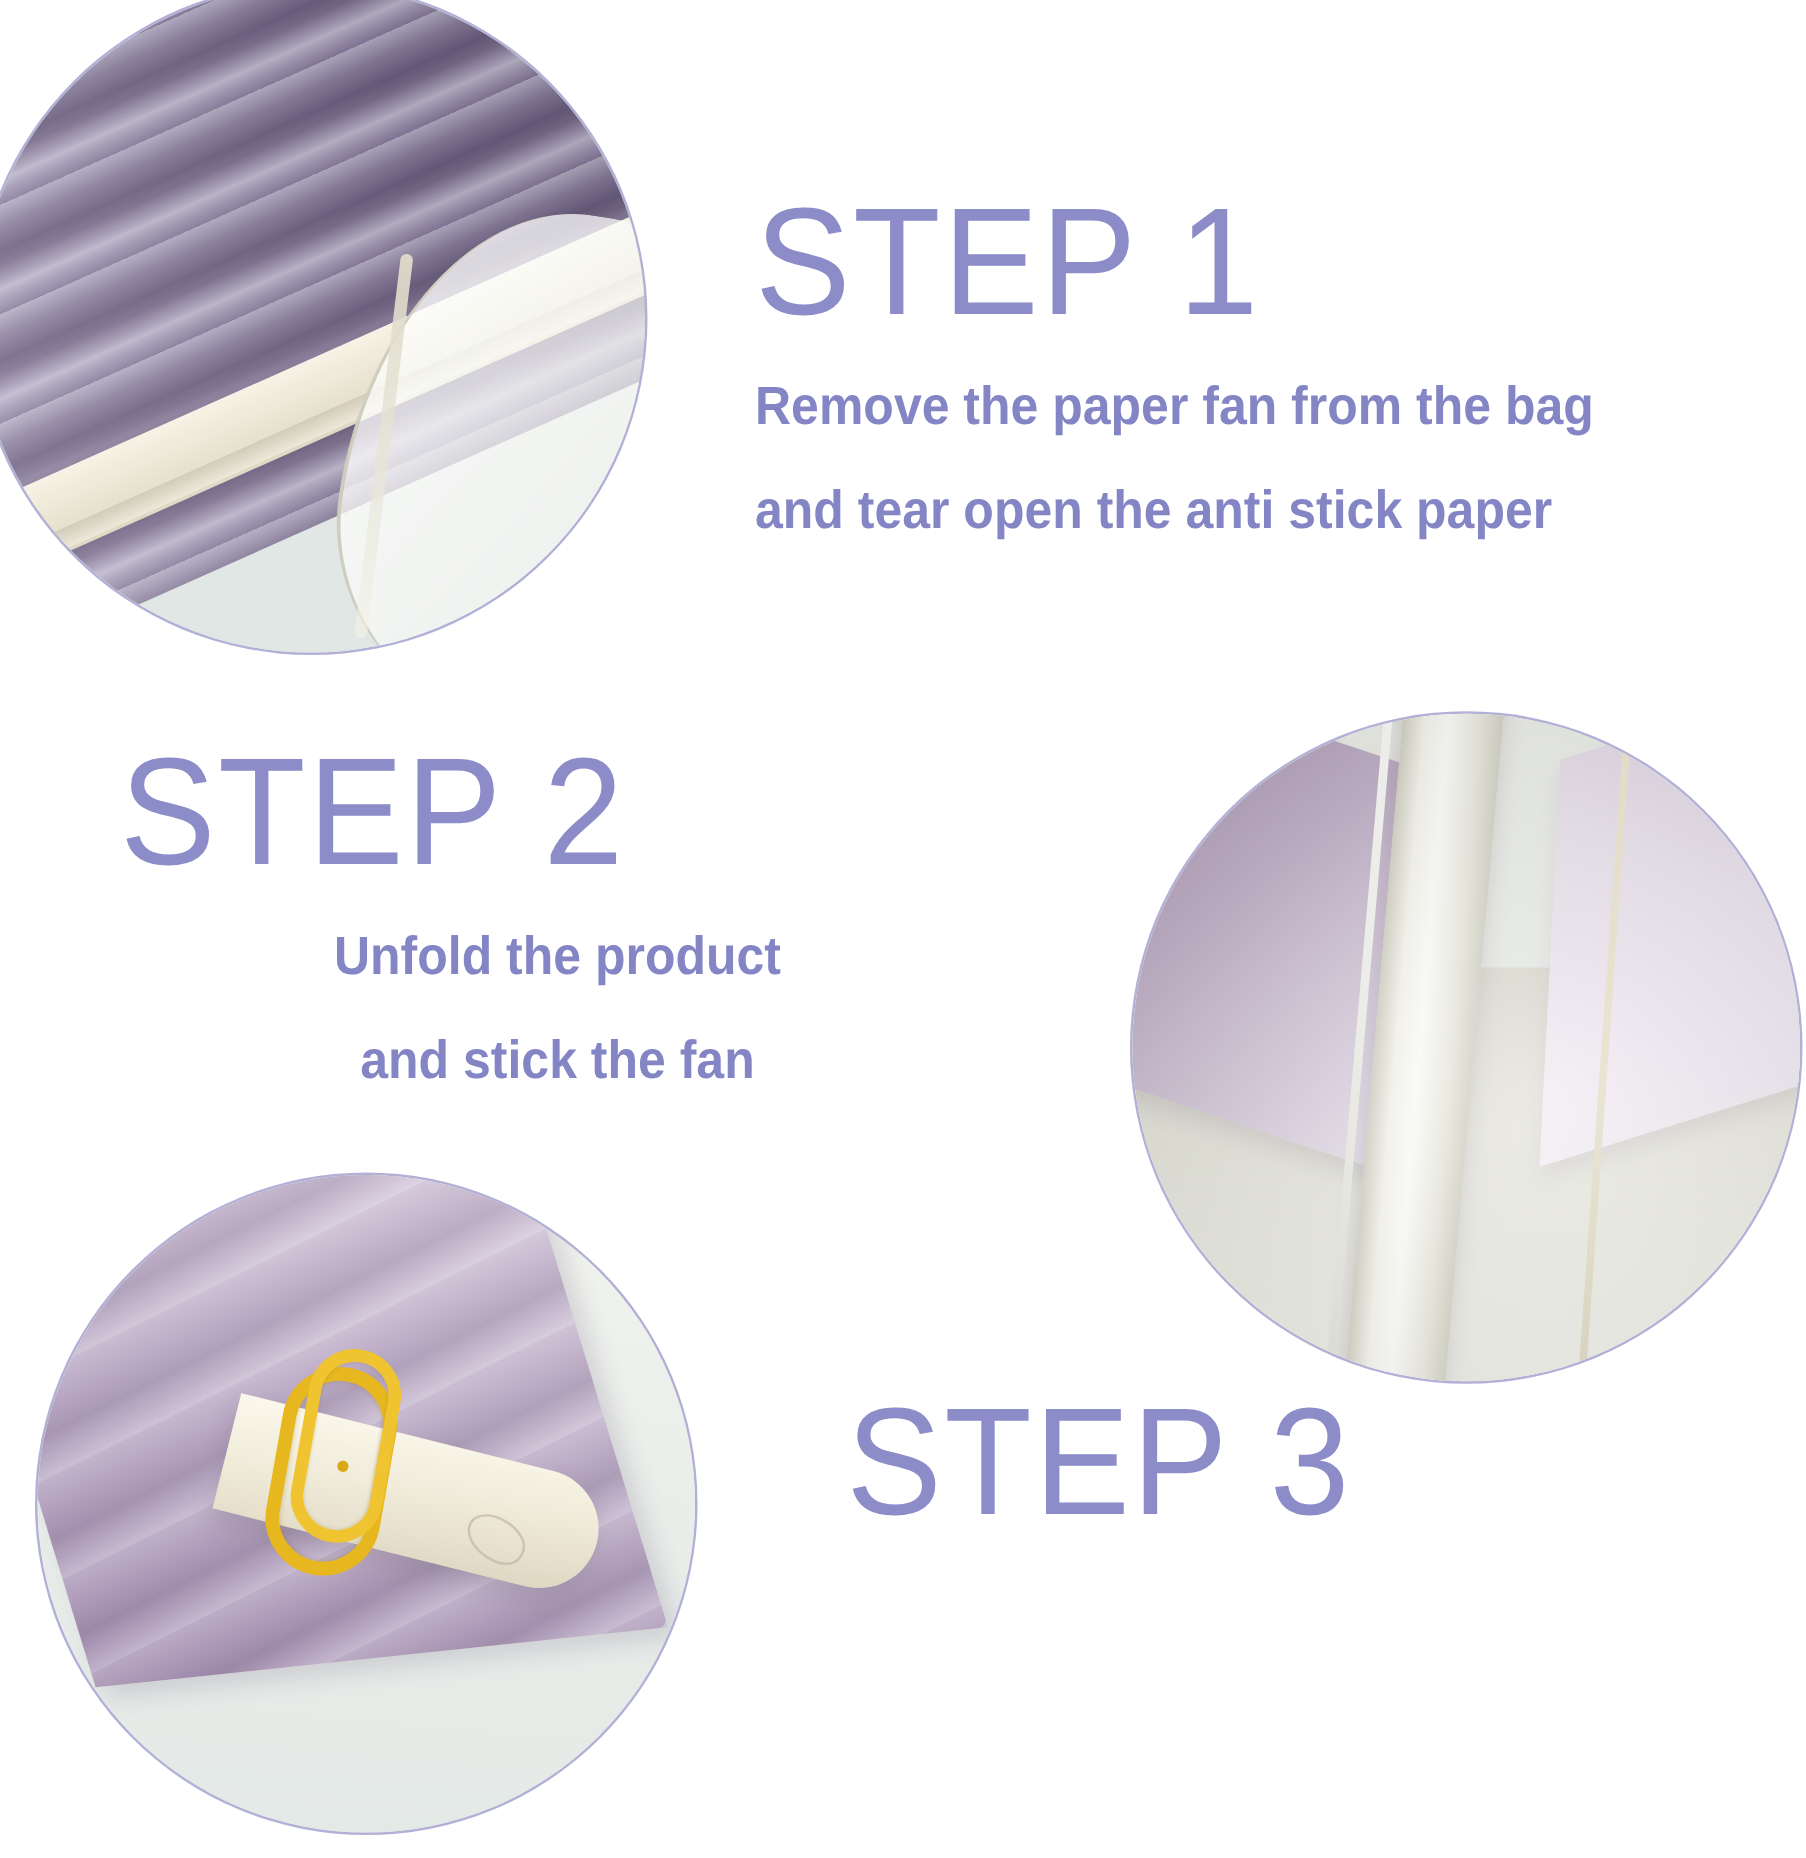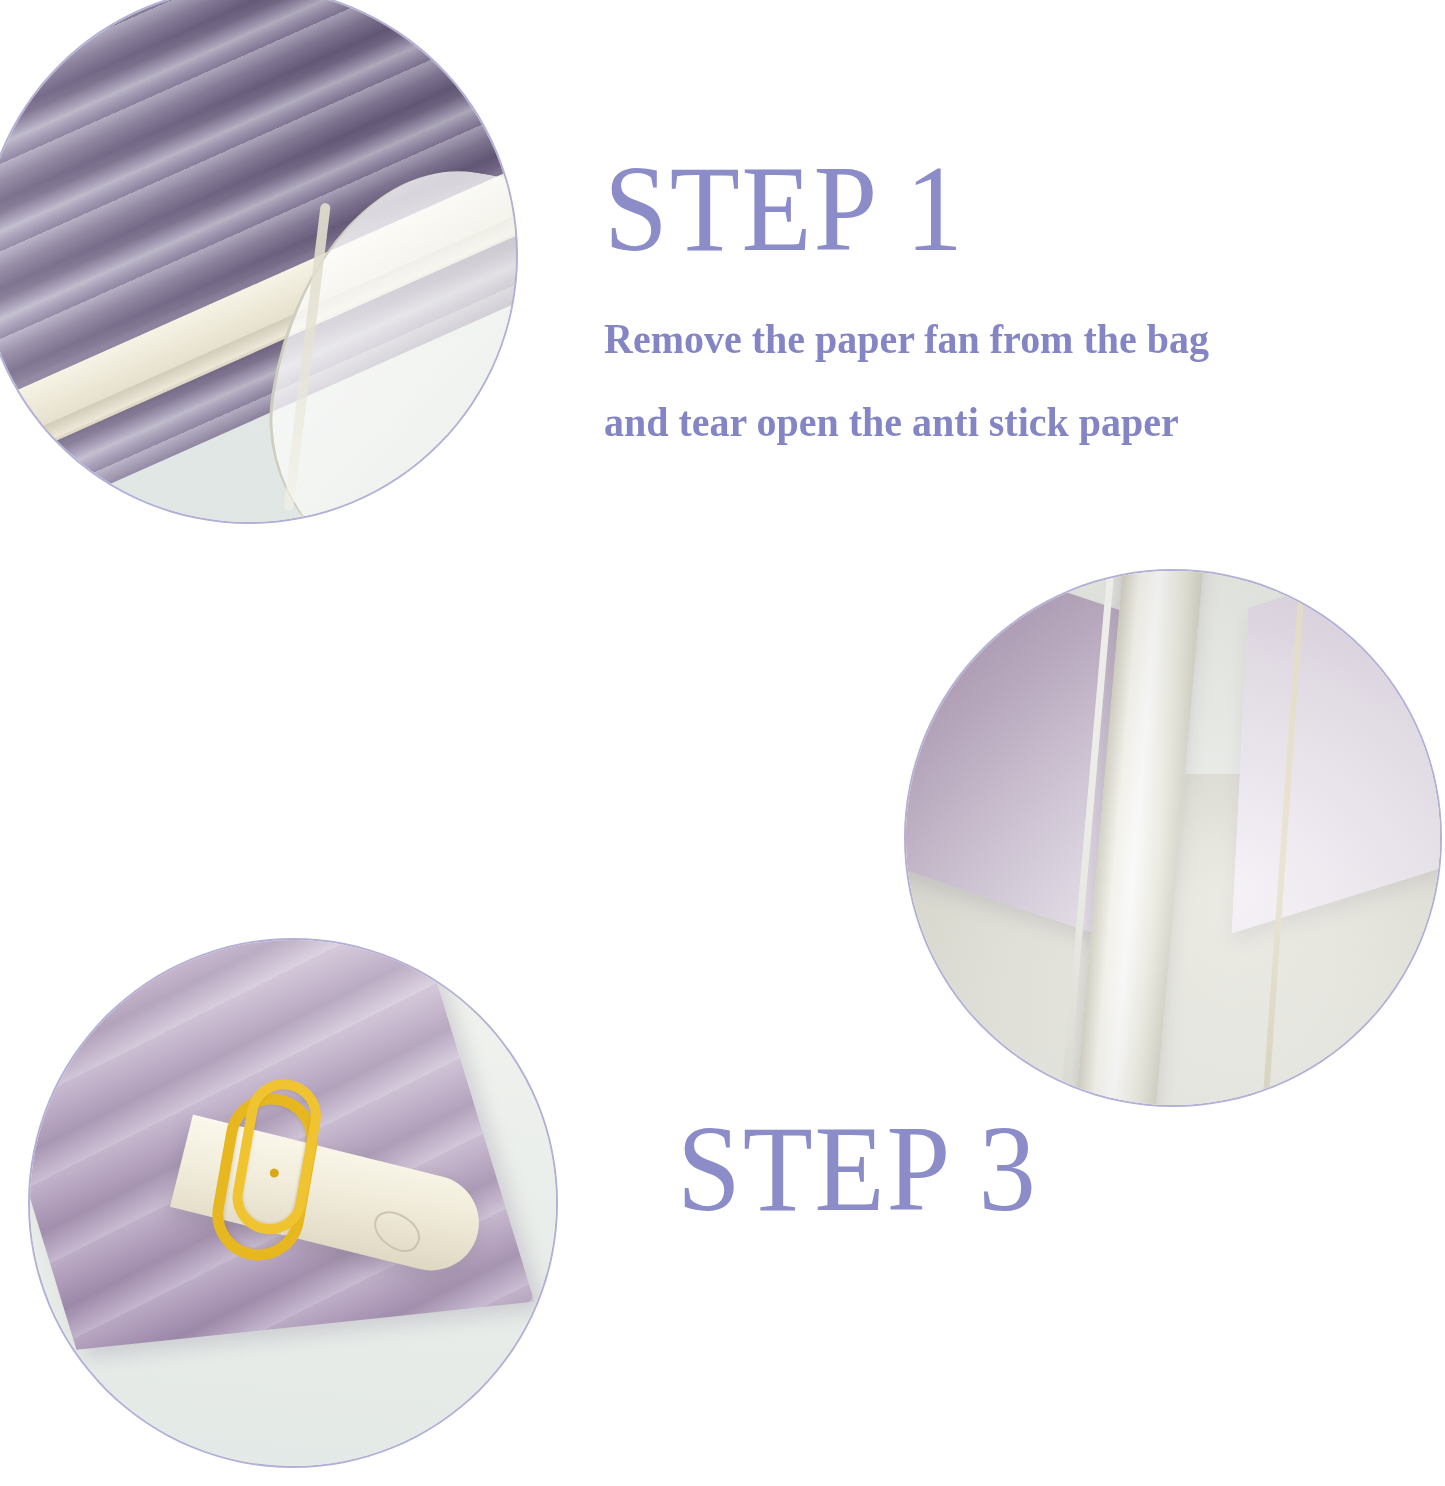--- a/index.html
+++ b/index.html
@@ -113,31 +113,31 @@
   .s3-clip .o{position:absolute;inset:0;border:11px solid #e6b71f;
     border-radius:46px;
     box-shadow:inset 0 0 4px rgba(150,110,0,.35);}
   .s3-clip .i{position:absolute;left:17px;top:-16px;width:54px;height:136px;
     border:10px solid #efc430;border-radius:40px;
     box-shadow:inset 0 0 3px rgba(150,110,0,.3);}
   .s3-clip .dot{position:absolute;left:50px;top:74px;width:9px;height:9px;
     border-radius:50%;background:#d9a816;}
 
   
-  .block{position:absolute;font-family:Liberation Serif, serif;}
+  .block{position:absolute;}
   .heading{
     color:#8b8cc8;
     font-size:122px;
     line-height:1.0;
     font-weight:400;
     letter-spacing:2px;
     white-space:nowrap;
     transform:scaleX(.94);
   }
-  .lines{margin-top:47px;}
+  .lines{margin-top:34px;}
   .line{
     color:#8485c4;
     font-size:43px;
     line-height:1.0;
     font-weight:600;
     white-space:nowrap;
     transform:scaleX(.93);
     margin-bottom:40px;
   }
   .line:last-child{margin-bottom:0;}
@@ -174,20 +174,27 @@
   </div>
 
   <div class="block" id="block-step1">
     <div class="heading">STEP 1</div>
     <div class="lines">
       <div class="line">Remove the paper fan from the bag</div>
       <div class="line">and tear open the anti stick paper</div>
     </div>
   </div>
 
+  <div class="block" id="block-step2">
+    <div class="heading">STEP 2</div>
+    <div class="lines">
+      <div class="line">Unfold the product</div>
+      <div class="line">and stick the fan</div>
+    </div>
+  </div>
 
   <div class="photo" id="photo-step2">
     <div class="inner">
       <div class="s2-bg"></div>
       <div class="s2-surface"></div>
       <div class="s2-panelL"></div>
       <div class="s2-panelR"></div>
       <div class="s2-strip"></div>
       <div class="s2-edgeL"></div>
       <div class="s2-edgeR"></div>

